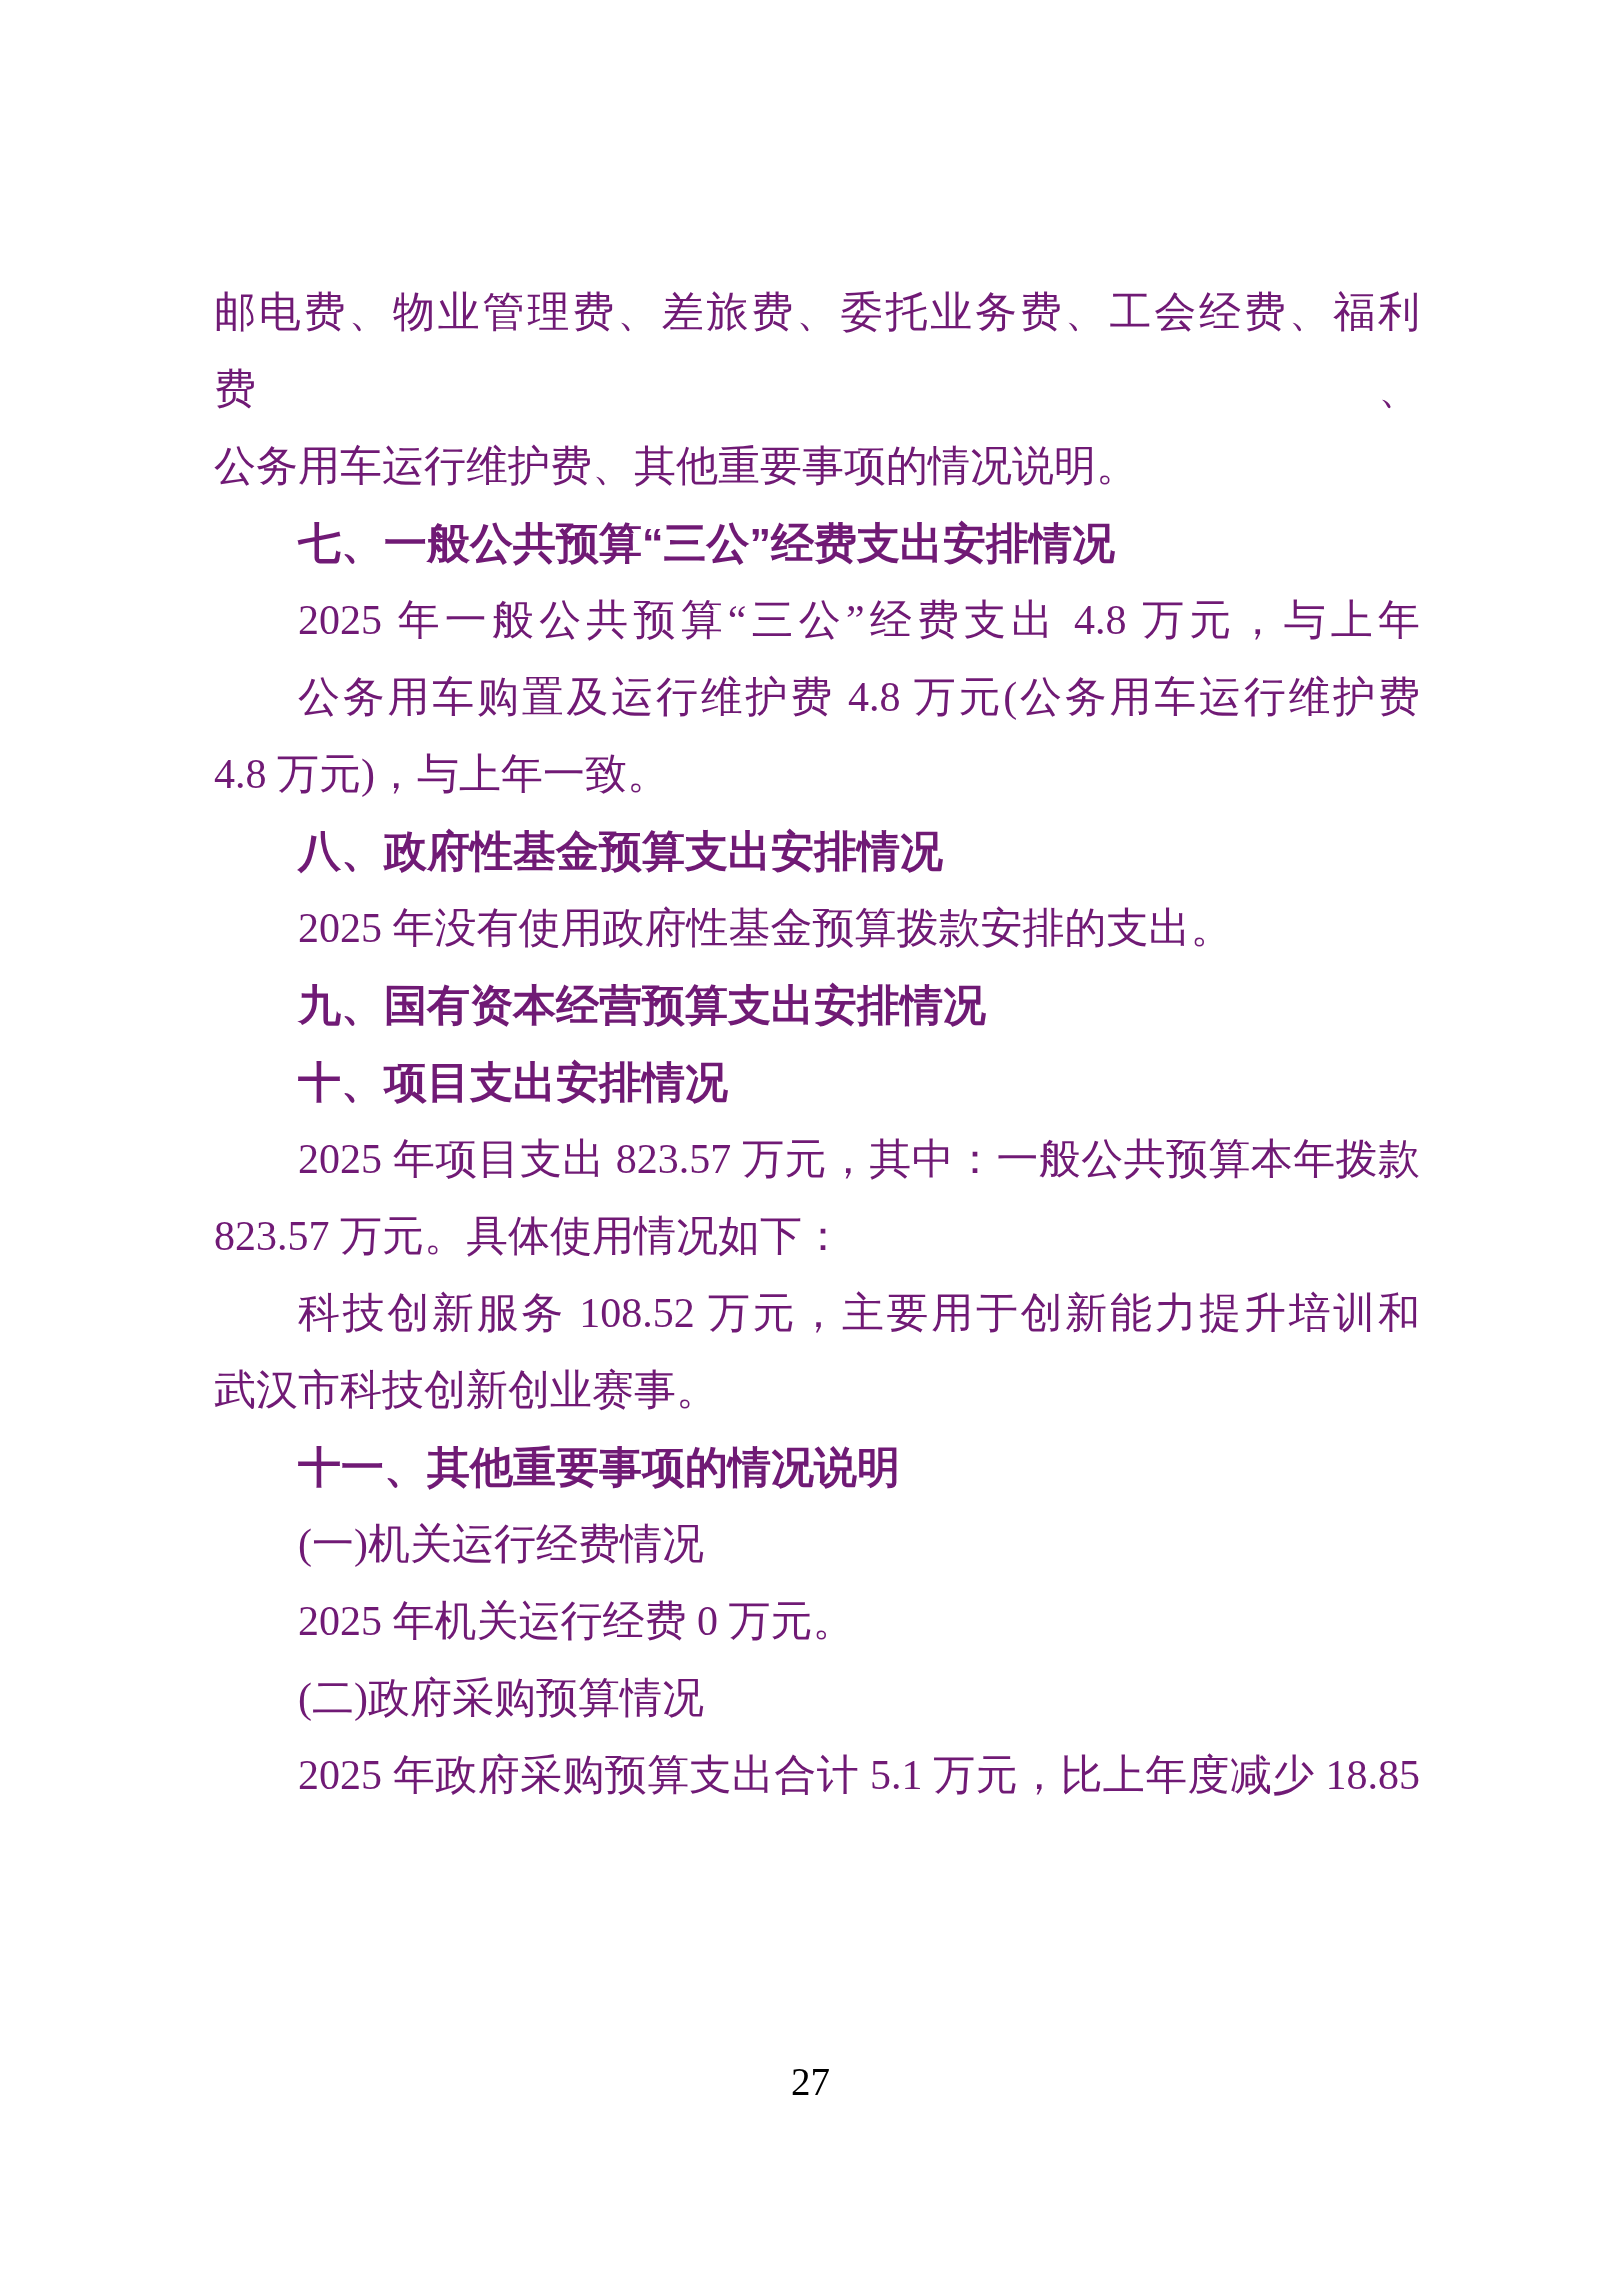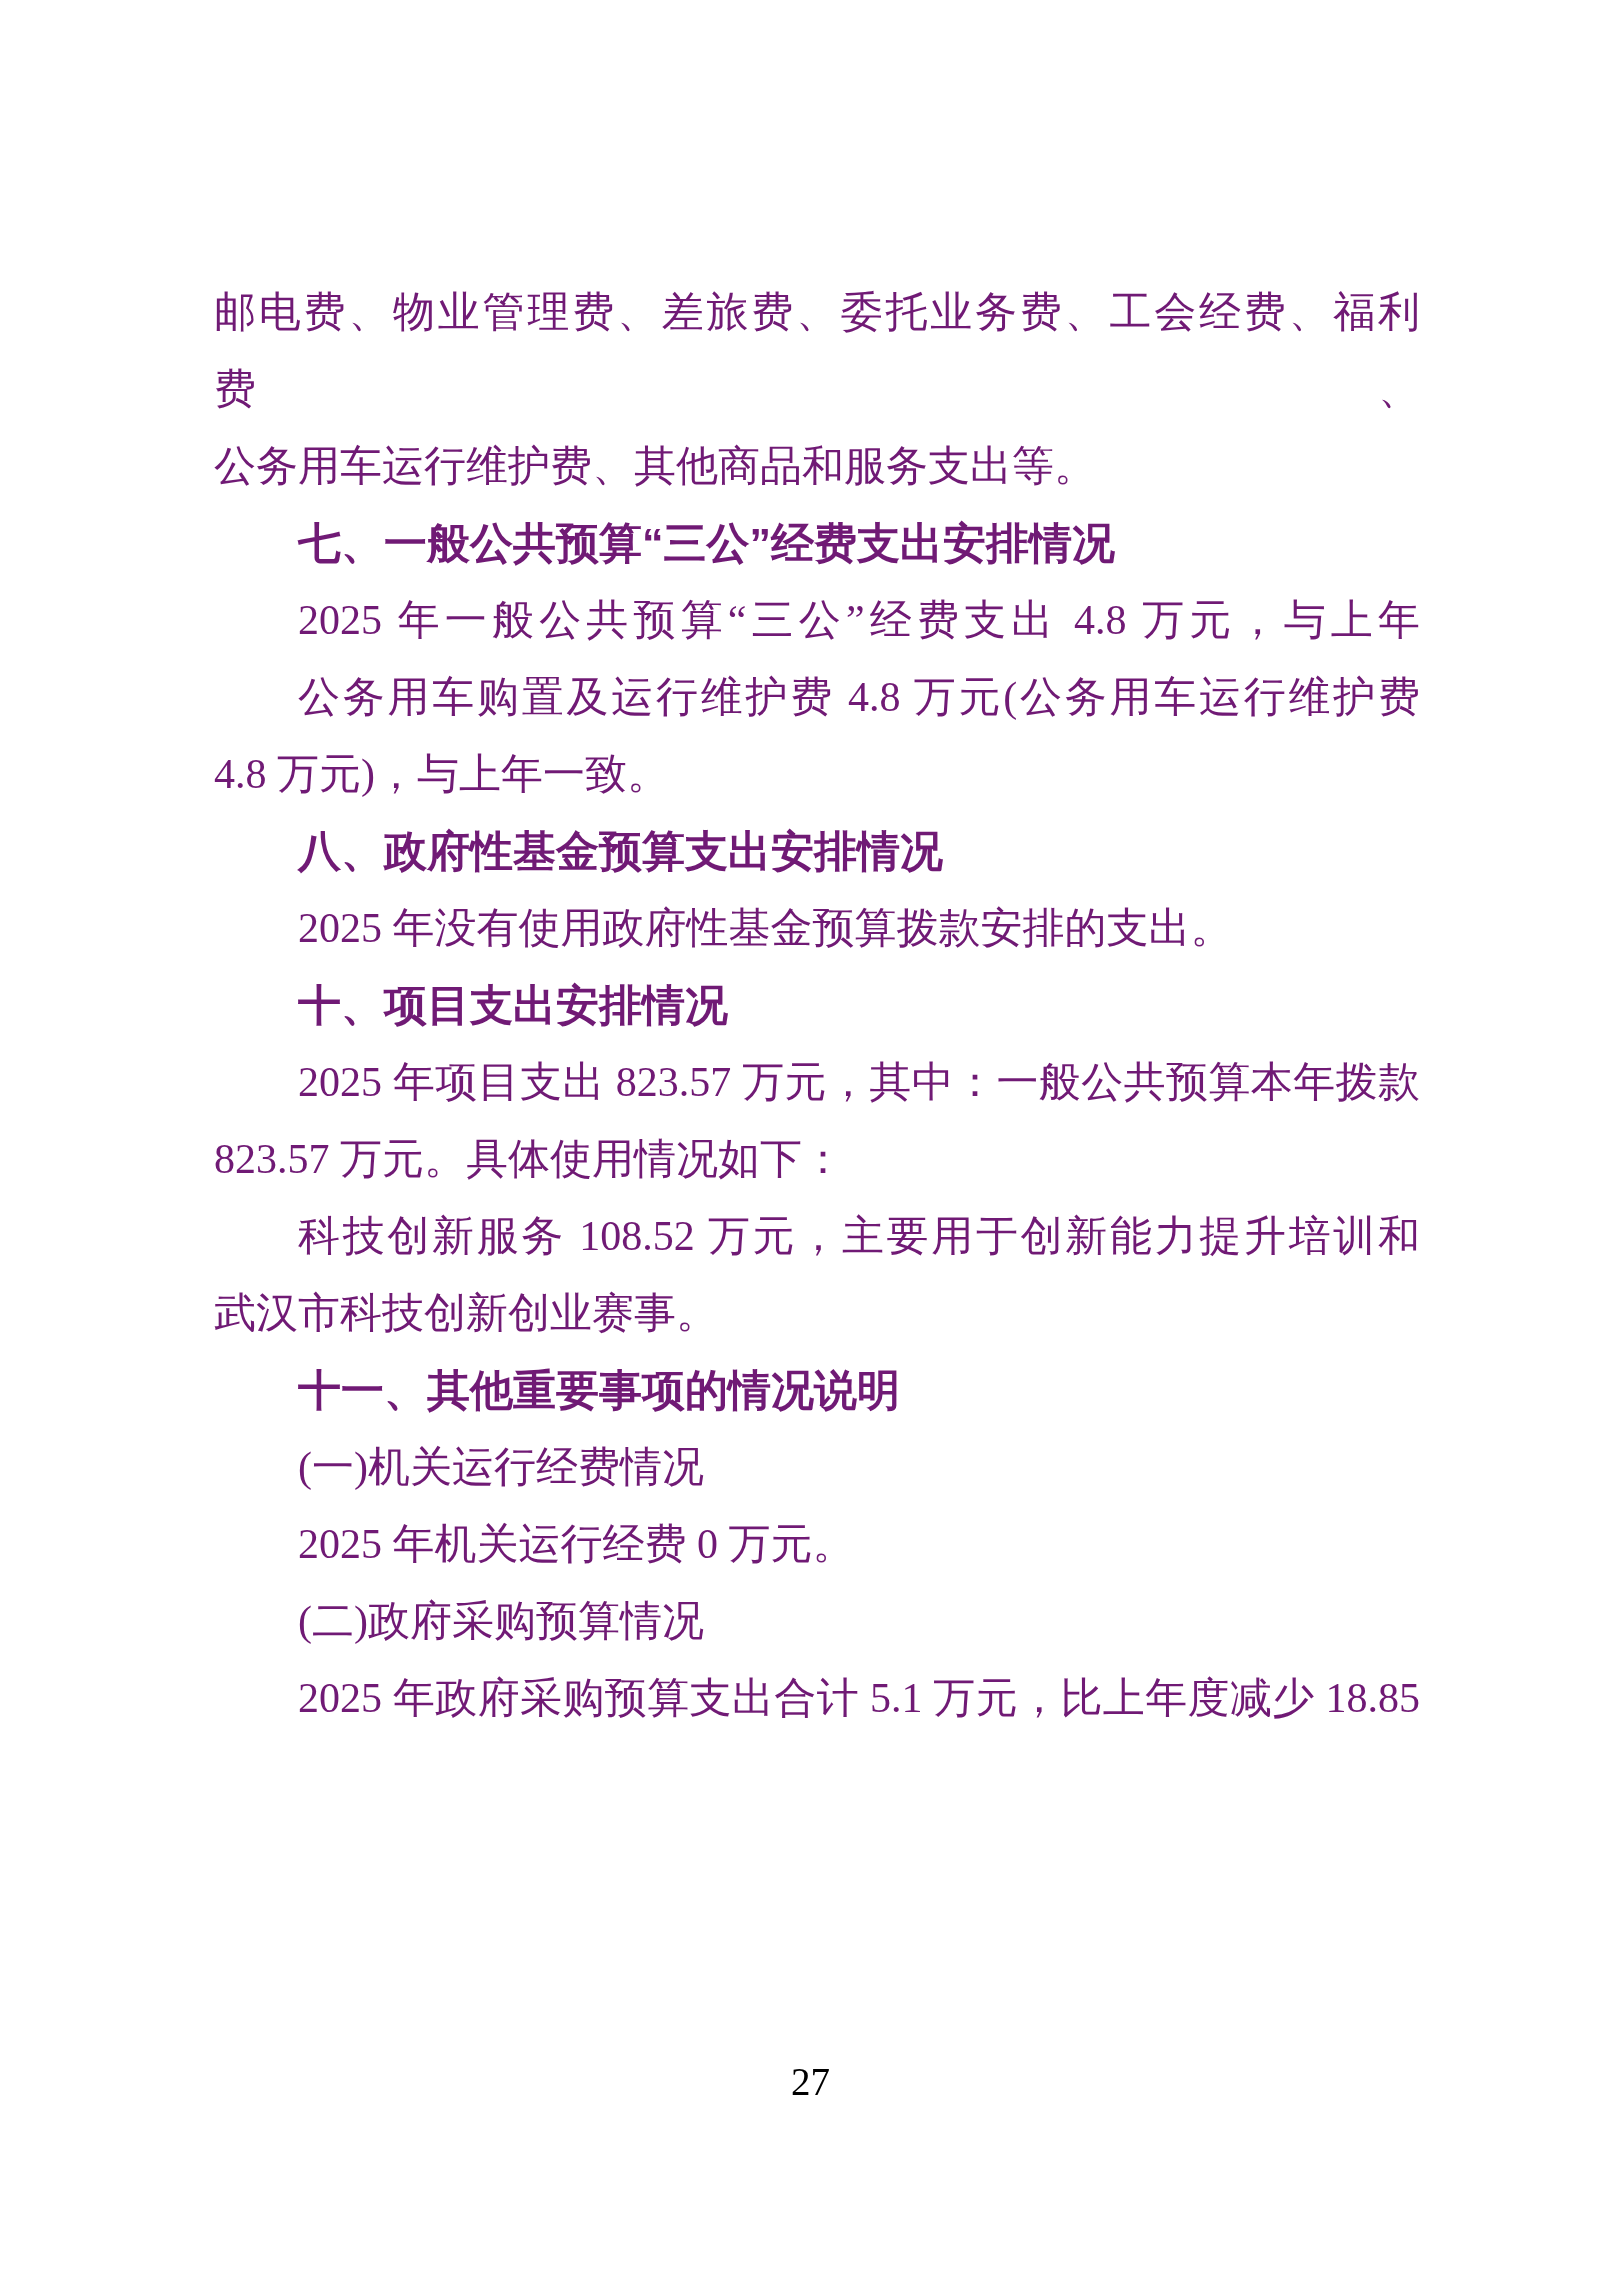--- a/index.html
+++ b/index.html
@@ -53,27 +53,28 @@
     line-height: 39px;
     color: #000000;
   }
 </style>
 </head>
 <body>
 
 <div class="page">
   <main class="content" id="doc-content">
       <p class="line body justify">邮电费、物业管理费、差旅费、委托业务费、工会经费、福利费、</p>
-      <p class="line body">公务用车运行维护费、其他商品和服务支出等。</p>
+      <p class="line body">公务用车运行维护费、其他重要事项的情况说明。</p>
       <p class="line heading indent">七、一般公共预算“三公”经费支出安排情况</p>
       <p class="line body indent justify">2025 年一般公共预算“三公”经费支出 4.8 万元，与上年</p>
       <p class="line body indent justify">公务用车购置及运行维护费 4.8 万元(公务用车运行维护费</p>
       <p class="line body">4.8 万元)，与上年一致。</p>
       <p class="line heading indent">八、政府性基金预算支出安排情况</p>
       <p class="line body indent">2025 年没有使用政府性基金预算拨款安排的支出。</p>
+      <p class="line heading indent">九、国有资本经营预算支出安排情况</p>
       <p class="line heading indent">十、项目支出安排情况</p>
       <p class="line body indent justify">2025 年项目支出 823.57 万元，其中：一般公共预算本年拨款</p>
       <p class="line body">823.57 万元。具体使用情况如下：</p>
       <p class="line body indent justify">科技创新服务 108.52 万元，主要用于创新能力提升培训和</p>
       <p class="line body">武汉市科技创新创业赛事。</p>
       <p class="line heading indent">十一、其他重要事项的情况说明</p>
       <p class="line body indent">(一)机关运行经费情况</p>
       <p class="line body indent">2025 年机关运行经费 0 万元。</p>
       <p class="line body indent">(二)政府采购预算情况</p>
       <p class="line body indent justify">2025 年政府采购预算支出合计 5.1 万元，比上年度减少 18.85</p>

